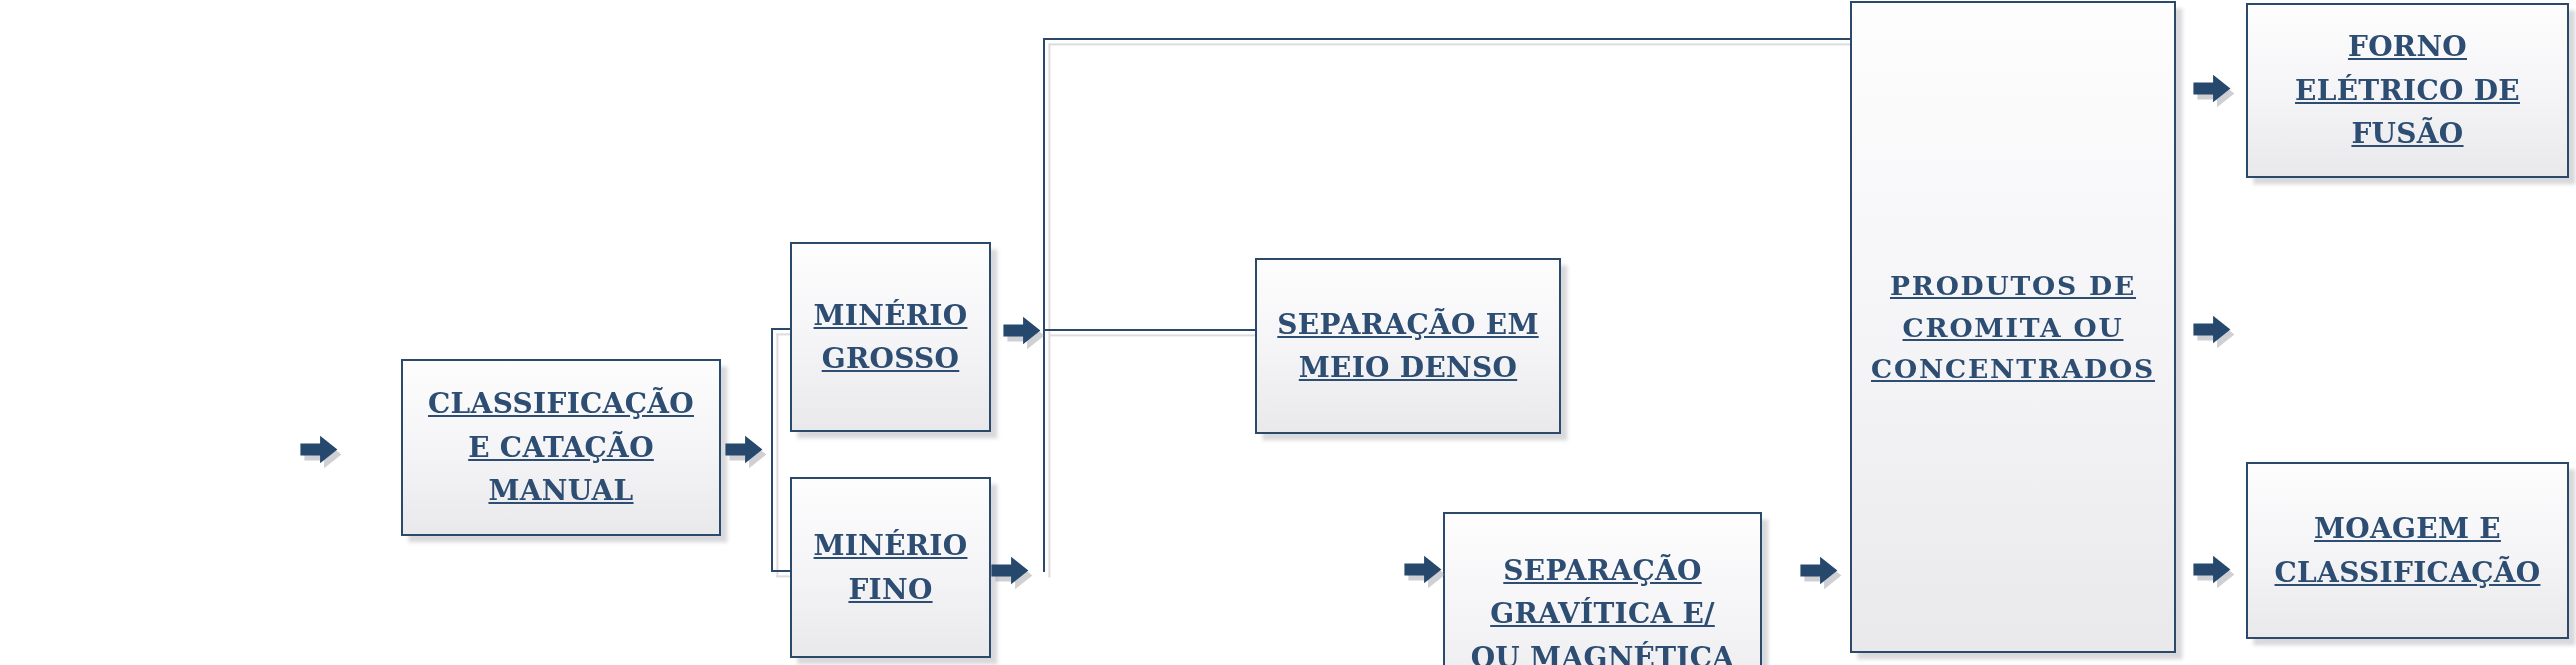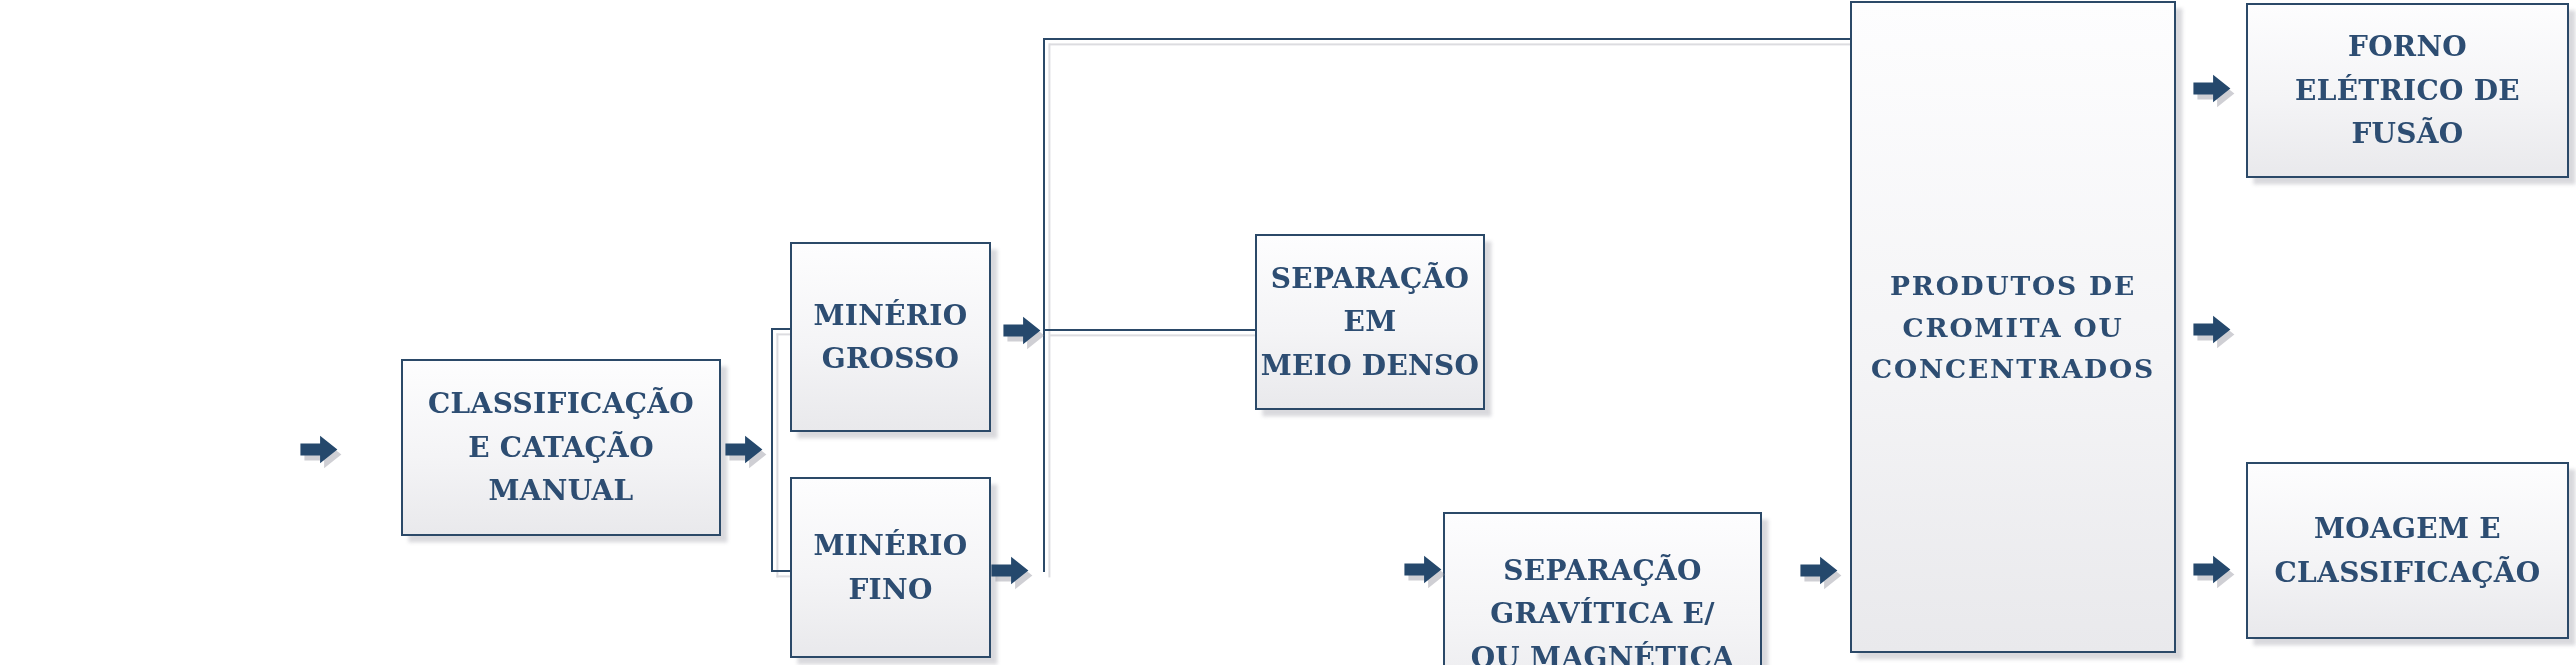--- a/index.html
+++ b/index.html
@@ -30,20 +30,21 @@
     text-align:center;
   }
   .node-label{
     white-space:pre-line;
     color:var(--box-text);
     font-weight:bold;
     font-size:28px;
     line-height:1.55;
     letter-spacing:0.3px;
     padding:0 3.6px;
+    text-decoration:underline;
   }
   .node--produtos .node-label{font-size:26.6px;letter-spacing:1.8px;}
   .line{
     position:absolute;
     background:var(--connector);
     box-shadow:5.4px 5.4px 0 var(--shadow);
   }
   .arrow{
     position:absolute;width:39px;height:31px;
     filter:drop-shadow(4.8px 5.4px 0 rgba(130,130,142,0.38));
@@ -73,21 +74,21 @@
   <div class="node" style="left:790px;top:242px;width:201px;height:190px;">
     <span class="node-label">MINÉRIO
 GROSSO</span>
   </div>
 
   <div class="node" style="left:790px;top:477px;width:201px;height:181px;">
     <span class="node-label">MINÉRIO
 FINO</span>
   </div>
 
-  <div class="node" style="left:1255px;top:234px;width:230px;height:176px;">
+  <div class="node" style="left:1255px;top:258px;width:306px;height:176px;">
     <span class="node-label">SEPARAÇÃO EM
 MEIO DENSO</span>
   </div>
 
 
   <div class="node" style="left:1443px;top:481px;width:319px;height:204px;margin-top:31px;">
     <span class="node-label">SEPARAÇÃO
 GRAVÍTICA E/
 OU MAGNÉTICA</span>
   </div>

